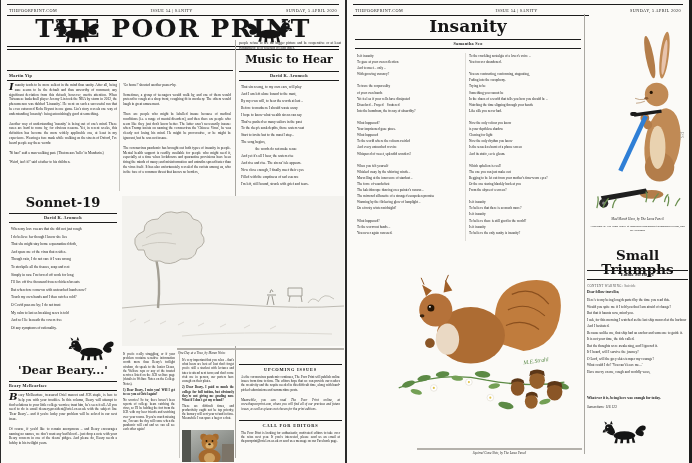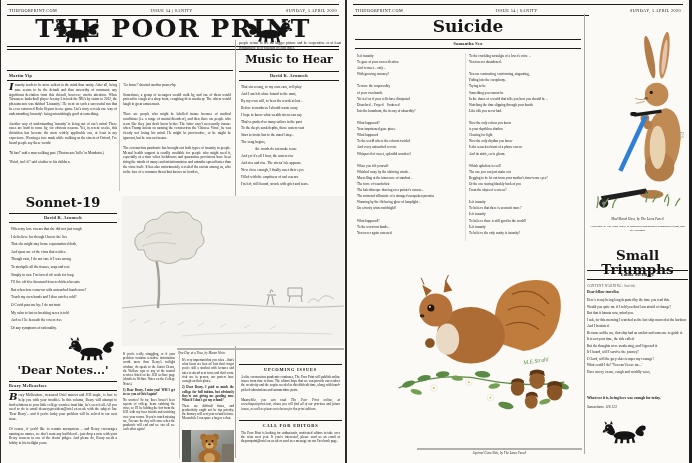--- a/index.html
+++ b/index.html
@@ -150,21 +150,21 @@
       <path d="M24 42 q10 -8 26 -4 m-30 12 q14 -6 34 -2" stroke="#c5c2b9" fill="none" stroke-width="0.8"></path>
       <path d="M148 97 q1 -6 3 -1 m-6 3 h9 m-7 1 l-2 9 m5 -9 l2 9" stroke="#8f8c84" fill="none" stroke-width="0.9"></path>
       <path d="M166 92 h14 v8 h-14 z m2 8 l-1 6 m12 -6 l1 6" stroke="#9a968d" fill="none" stroke-width="0.9"></path>
       <path d="M196 106 q6 -11 16 -3 m-26 4 q4 -7 10 -2" stroke="#c0bdb4" fill="none" stroke-width="0.9"></path>
       <path d="M8 126 l6 -3 m8 4 l6 -3 m10 4 l6 -3 m12 4 l6 -3 m14 4 l6 -3 m16 4 l6 -3 m18 4 l6 -3 m20 4 l6 -3" stroke="#d4d1c9" fill="none" stroke-width="0.8"></path>
       <path d="M60 140 q50 -5 150 -2" stroke="#dcd9d2" fill="none" stroke-width="1"></path>
     </svg>
     <div class="abs grayrule" style="left:176px;top:348px;width:167px;height:1.6px"></div>
     <div class="abs caption" style="top:350.5px;left:177px;width:100px">One Day at a Time, by Maren Weiss</div>
 
-    <div class="abs headline" style="top:364px;left:8px;width:108px;font-size:11.5px">'Dear Notes...'</div>
+    <div class="abs headline" style="top:364px;left:8px;width:108px;font-size:11.5px">'Dear Beary...'</div>
     <div class="abs hrule" style="top:380.5px;left:8px;width:108px"></div>
     <div class="abs byline" style="top:383px;left:8px">Beary McBearface</div>
     <div class="abs hrule" style="top:390px;left:8px;width:108px"></div>
     <div class="abs body-txt just" style="top:393px;left:8px;width:108px">
       <span class="dropcap">B</span><span class="pre">eary McBearface, treasured Oriel mascot and JCR staple, is here to help you with your troubles. In this column, Beary will attempt to find solutions to your little college worries; trust him, he's seen it all. All you need to do is email deanery.president@oriel.ox.ac.uk with the subject line 'Dear Beary'... and if you're lucky your problem will be solved in our next issue.
 
 Of course, if you'd like to remain anonymous – and Beary encourages naming no names, we don't want any bad blood – just drop a note with your Beary concern in one of the deans' pidges. And please do, Beary needs a hobby in his twilight years.</span>
     </div>
 
     <div class="abs just" style="top:352px;left:122px;width:52px;font-size:3.2px;line-height:1.32">
@@ -209,21 +209,21 @@
     <div class="abs just" style="top:430.5px;left:240px;width:99px;font-size:3.3px;line-height:1.35">The Poor Print is looking for enthusiastic, motivated editors to take over the reins next year. If you're interested, please send us an email at thepoorprint@oriel.ox.ac.uk or send us a message on our Facebook page.</div>
   </div>
 
   <div class="page right">
     <div class="abs topbar">
       <span>THEPOORPRINT.COM</span>
       <span>ISSUE 54 | SANITY</span>
       <span>SUNDAY, 5 APRIL 2020</span>
     </div>
 
-    <div class="abs headline" style="top:18px;left:8px;width:226px;font-size:17px">Suicide</div>
+    <div class="abs headline" style="top:18px;left:8px;width:226px;font-size:17px">Insanity</div>
     <div class="abs hrule" style="top:38.5px;left:8px;width:226px"></div>
     <div class="abs byline" style="top:41px;left:8px;width:226px;text-align:center">Samantha Seo</div>
     <div class="abs hrule" style="top:48px;left:8px;width:226px"></div>
     <div class="abs pre" style="top:53px;left:10px;width:104px;font-size:3.4px;line-height:6.1px">Is it insanity
 To gaze at your own reflection
 And to meet – only –
 With growing vacancy?
 
 To trace the corporeality
 of your own hands

